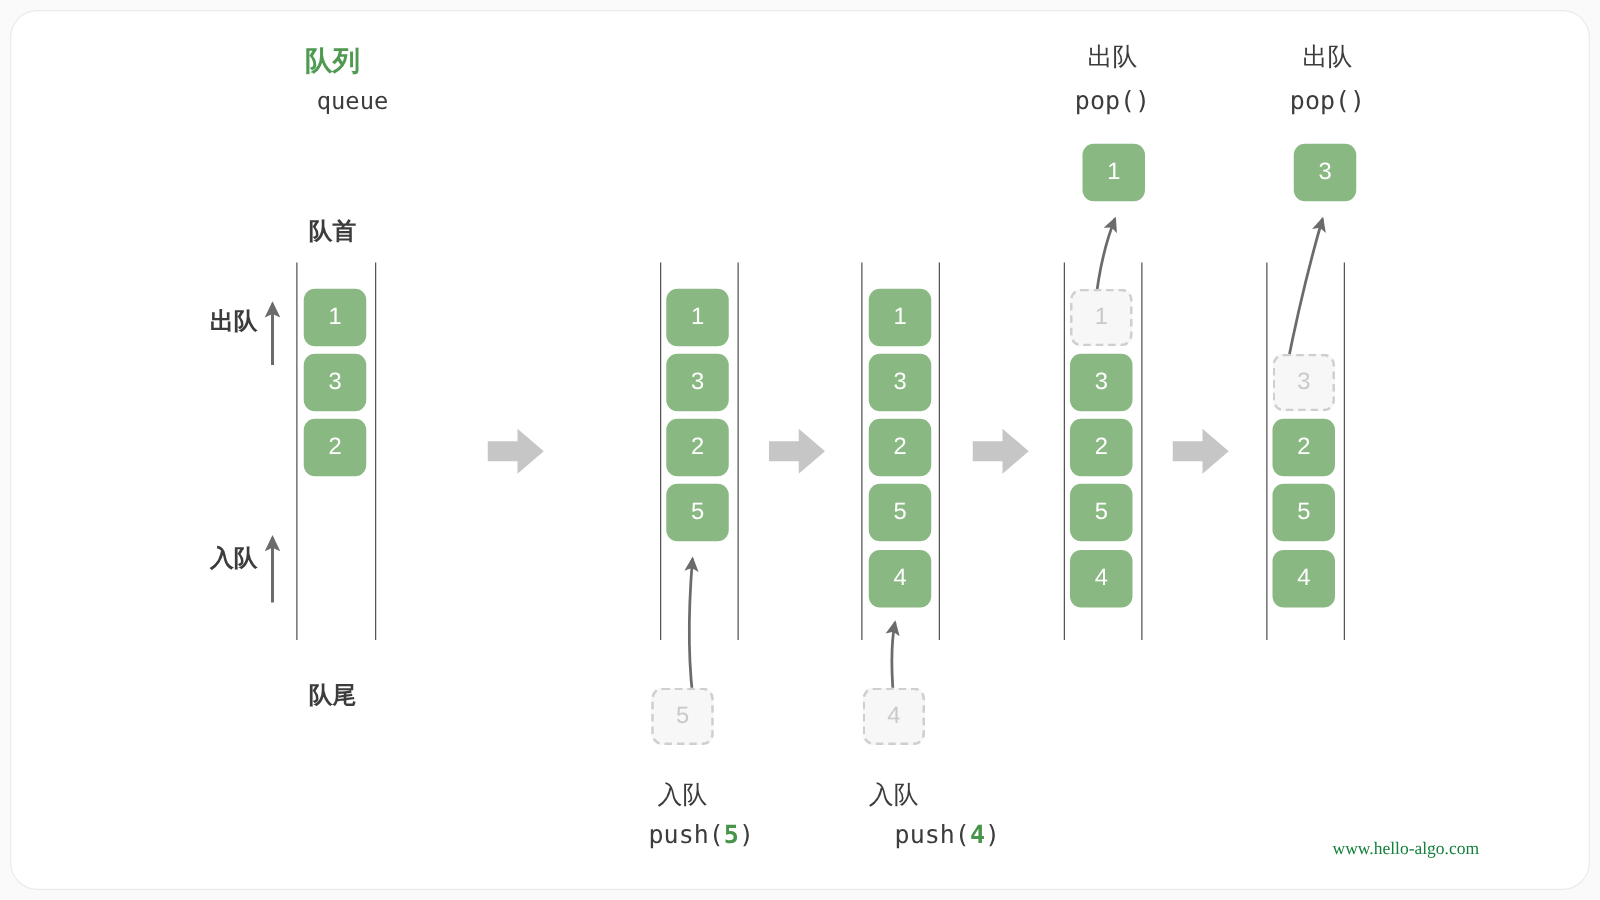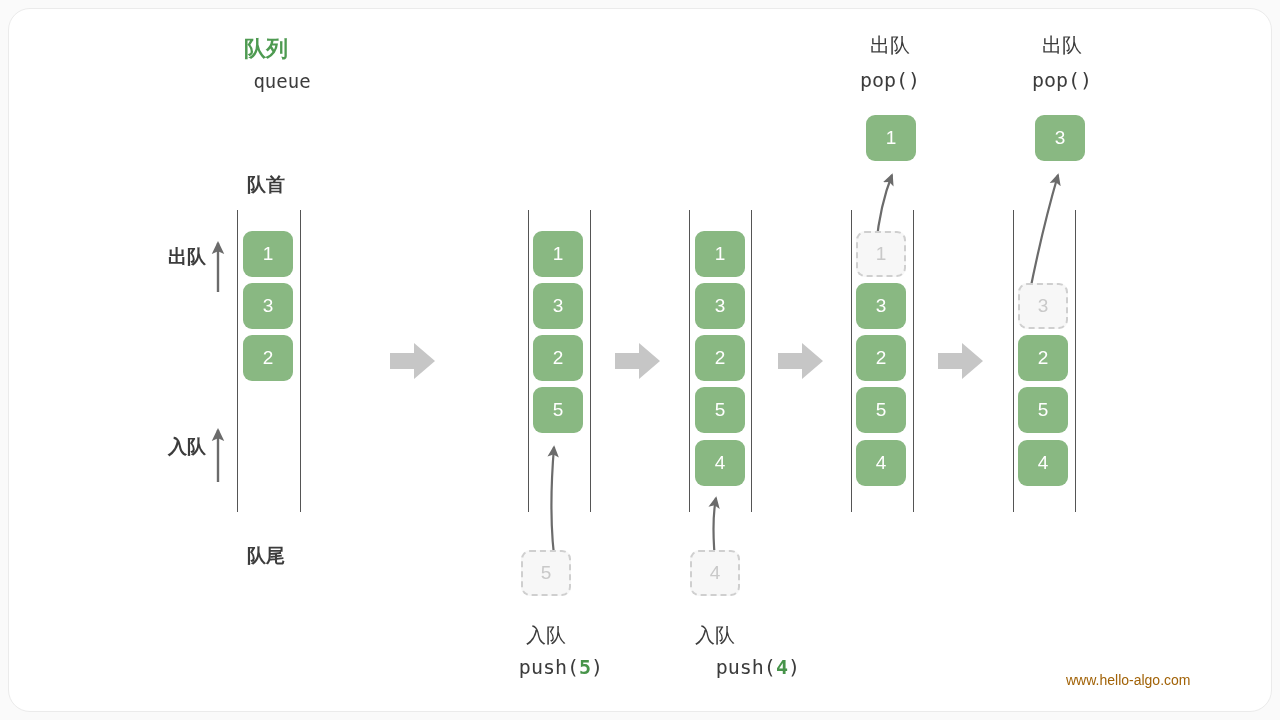--- a/index.html
+++ b/index.html
@@ -65,23 +65,23 @@
     font-size: 20px;
     color: #3c3c3c;
     white-space: nowrap;
     text-align: center;
   }
   .op-mono .arg {
     color: #47944a;
     font-weight: bold;
   }
   .watermark {
-    font-family: Liberation Sans, sans-serif;
+    font-family: Liberation Serif, serif;
     font-size: 14px;
-    color: #a16207;
+    color: #15803d;
     white-space: nowrap;
   }
 
   
   .rail {
     position: absolute;
     width: 1px;
     background: #555555;
   }
 

